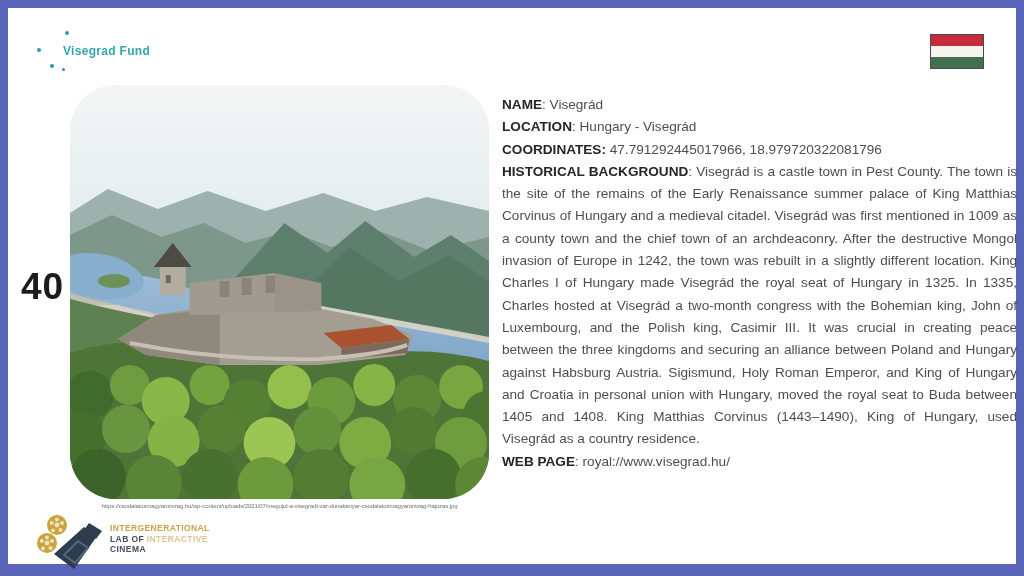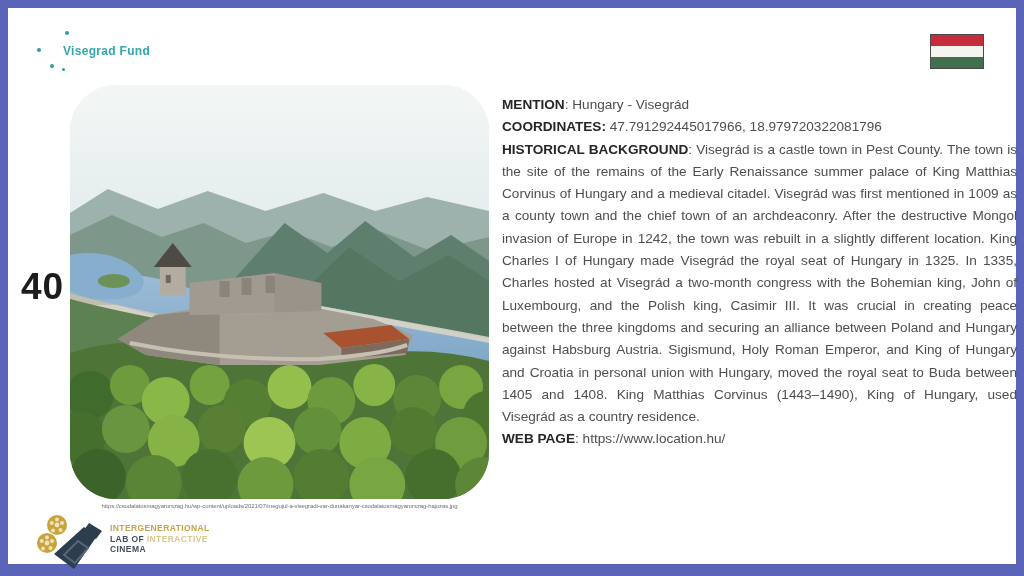--- a/index.html
+++ b/index.html
@@ -189,19 +189,20 @@
       <polygon points="44,28 54,35 41,50 30,42" fill="none" stroke="#55687c" stroke-width="2"></polygon>
     </svg>
     <div class="words">
       <div class="c-gold">INTERGENERATIONAL</div>
       <div><span class="c-dark">LAB OF </span><span class="c-gold2">INTERACTIVE</span></div>
       <div class="c-dark">CINEMA</div>
     </div>
   </div>
 
   <div class="info">
-    <div class="row"><span class="lbl">MENTION</span><span>: </span><span>Hungary - Visegrád</span></div>
+    <div class="row"><span class="lbl">NAME</span><span>: </span><span>Visegrád</span></div>
+    <div class="row"><span class="lbl">LOCATION</span><span>: </span><span>Hungary - Visegrád</span></div>
     <div class="row"><span class="lbl">COORDINATES:</span><span> </span><span>47.791292445017966, 18.979720322081796</span></div>
     <p class="bg"><span class="lbl">HISTORICAL BACKGROUND</span><span>: </span><span>Visegrád is a castle town in Pest County. The town is the site of the remains of the Early Renaissance summer palace of King Matthias Corvinus of Hungary and a medieval citadel. Visegrád was first mentioned in 1009 as a county town and the chief town of an archdeaconry. After the destructive Mongol invasion of Europe in 1242, the town was rebuilt in a slightly different location. King Charles I of Hungary made Visegrád the royal seat of Hungary in 1325. In 1335, Charles hosted at Visegrád a two-month congress with the Bohemian king, John of Luxembourg, and the Polish king, Casimir III. It was crucial in creating peace between the three kingdoms and securing an alliance between Poland and Hungary against Habsburg Austria. Sigismund, Holy Roman Emperor, and King of Hungary and Croatia in personal union with Hungary, moved the royal seat to Buda between 1405 and 1408. King Matthias Corvinus (1443–1490), King of Hungary, used Visegrád as a country residence.</span></p>
-    <div class="row"><span class="lbl">WEB PAGE</span><span>: </span><span>https://www.location.hu/</span></div>
+    <div class="row"><span class="lbl">WEB PAGE</span><span>: </span><span>royal://www.visegrad.hu/</span></div>
   </div>
 
 </div>
 
 </body></html>

